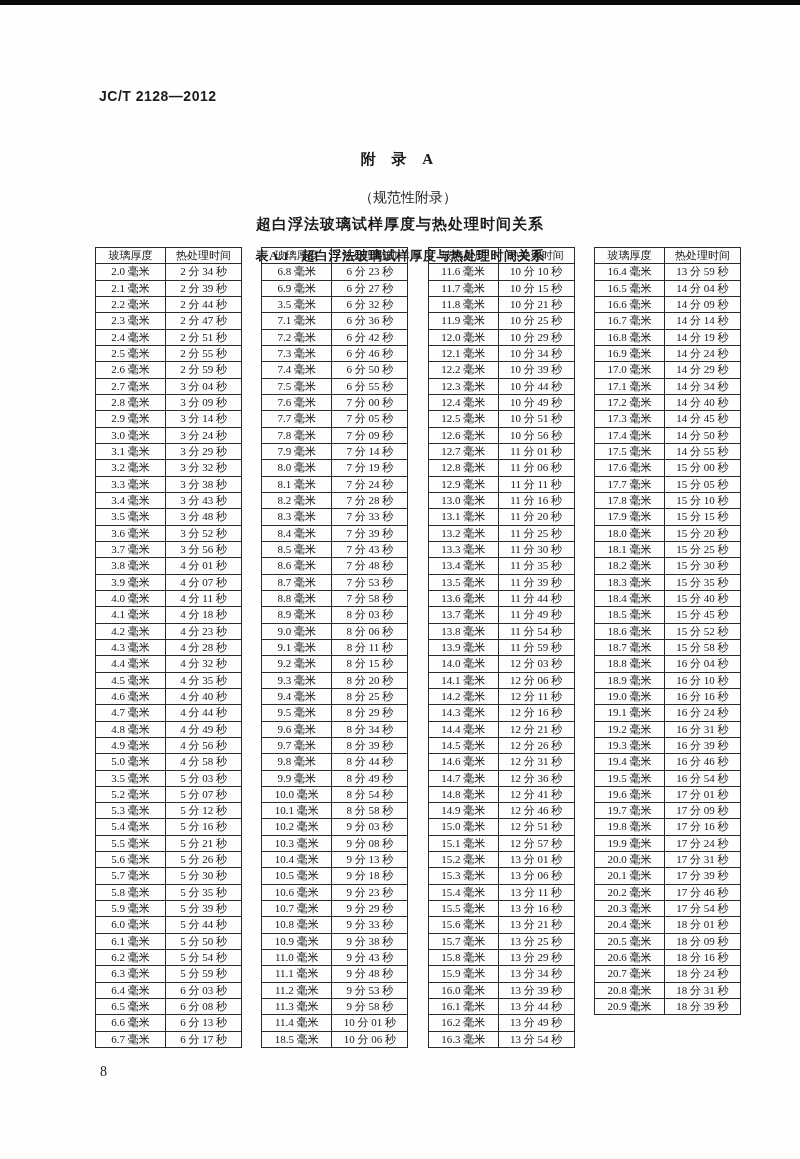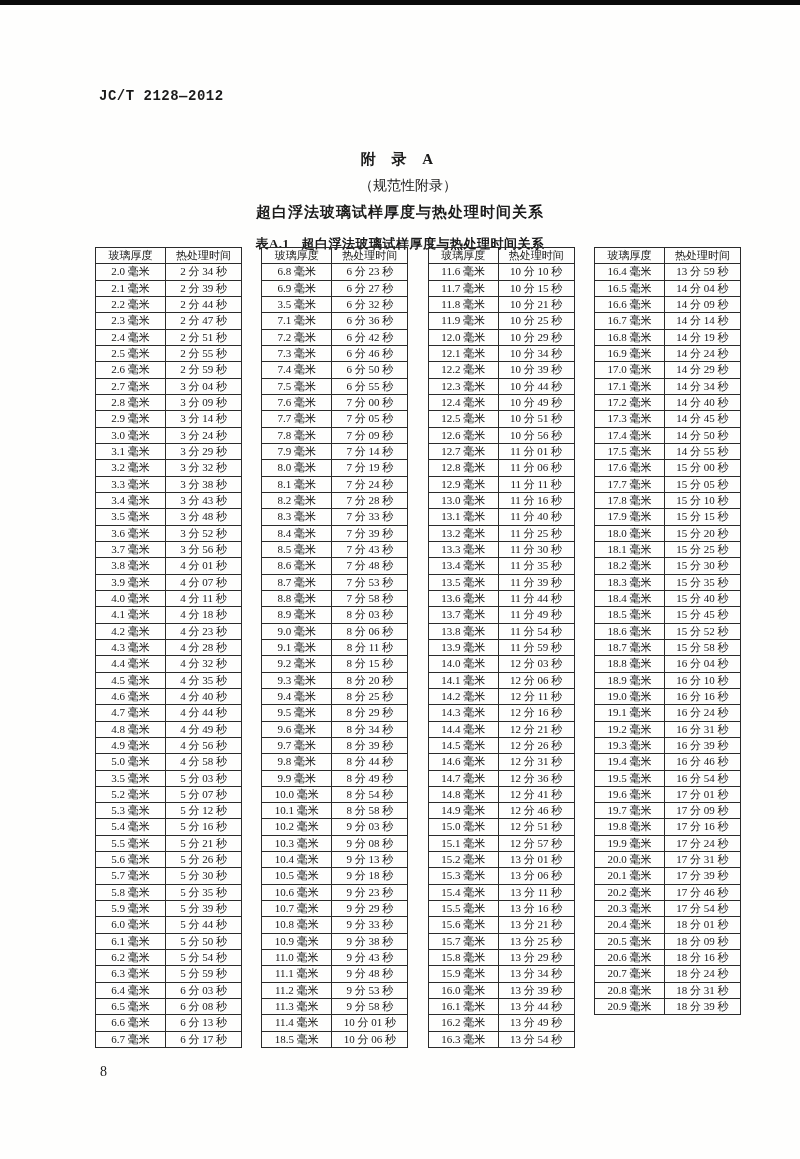--- a/index.html
+++ b/index.html
@@ -15,36 +15,36 @@
   }
   .scan-edge-top {
     position: absolute;
     top: 0; left: 0;
     width: 800px; height: 5px;
     background: #0b0b0b;
   }
   .doc-number {
     position: absolute;
     left: 99px; top: 88px;
-    font-family: Liberation Mono, monospace;
+    font-family: Liberation Sans, sans-serif;
     font-weight: bold;
     font-size: 14px;
     letter-spacing: 0.5px;
   }
   .center-block {
     position: absolute;
     left: 0; top: 150px;
     width: 800px;
     text-align: center;
   }
   .appendix-title {
     font-size: 15px;
     font-weight: bold;
     letter-spacing: 6px;
-    margin-bottom: 8px;
+    margin-bottom: 20px;
   }
   .appendix-subtitle {
     font-size: 14px;
     margin-bottom: 8px;
     padding-left: 16px;
   }
   .appendix-heading {
     font-size: 15px;
     font-weight: bold;
     letter-spacing: 1px;
@@ -574,21 +574,21 @@
         <tr>
           <td>12.9 毫米</td>
           <td>11 分 11 秒</td>
         </tr>
         <tr>
           <td>13.0 毫米</td>
           <td>11 分 16 秒</td>
         </tr>
         <tr>
           <td>13.1 毫米</td>
-          <td>11 分 40 秒</td>
+          <td>11 分 20 秒</td>
         </tr>
         <tr>
           <td>13.2 毫米</td>
           <td>11 分 25 秒</td>
         </tr>
         <tr>
           <td>13.3 毫米</td>
           <td>11 分 30 秒</td>
         </tr>
         <tr>

